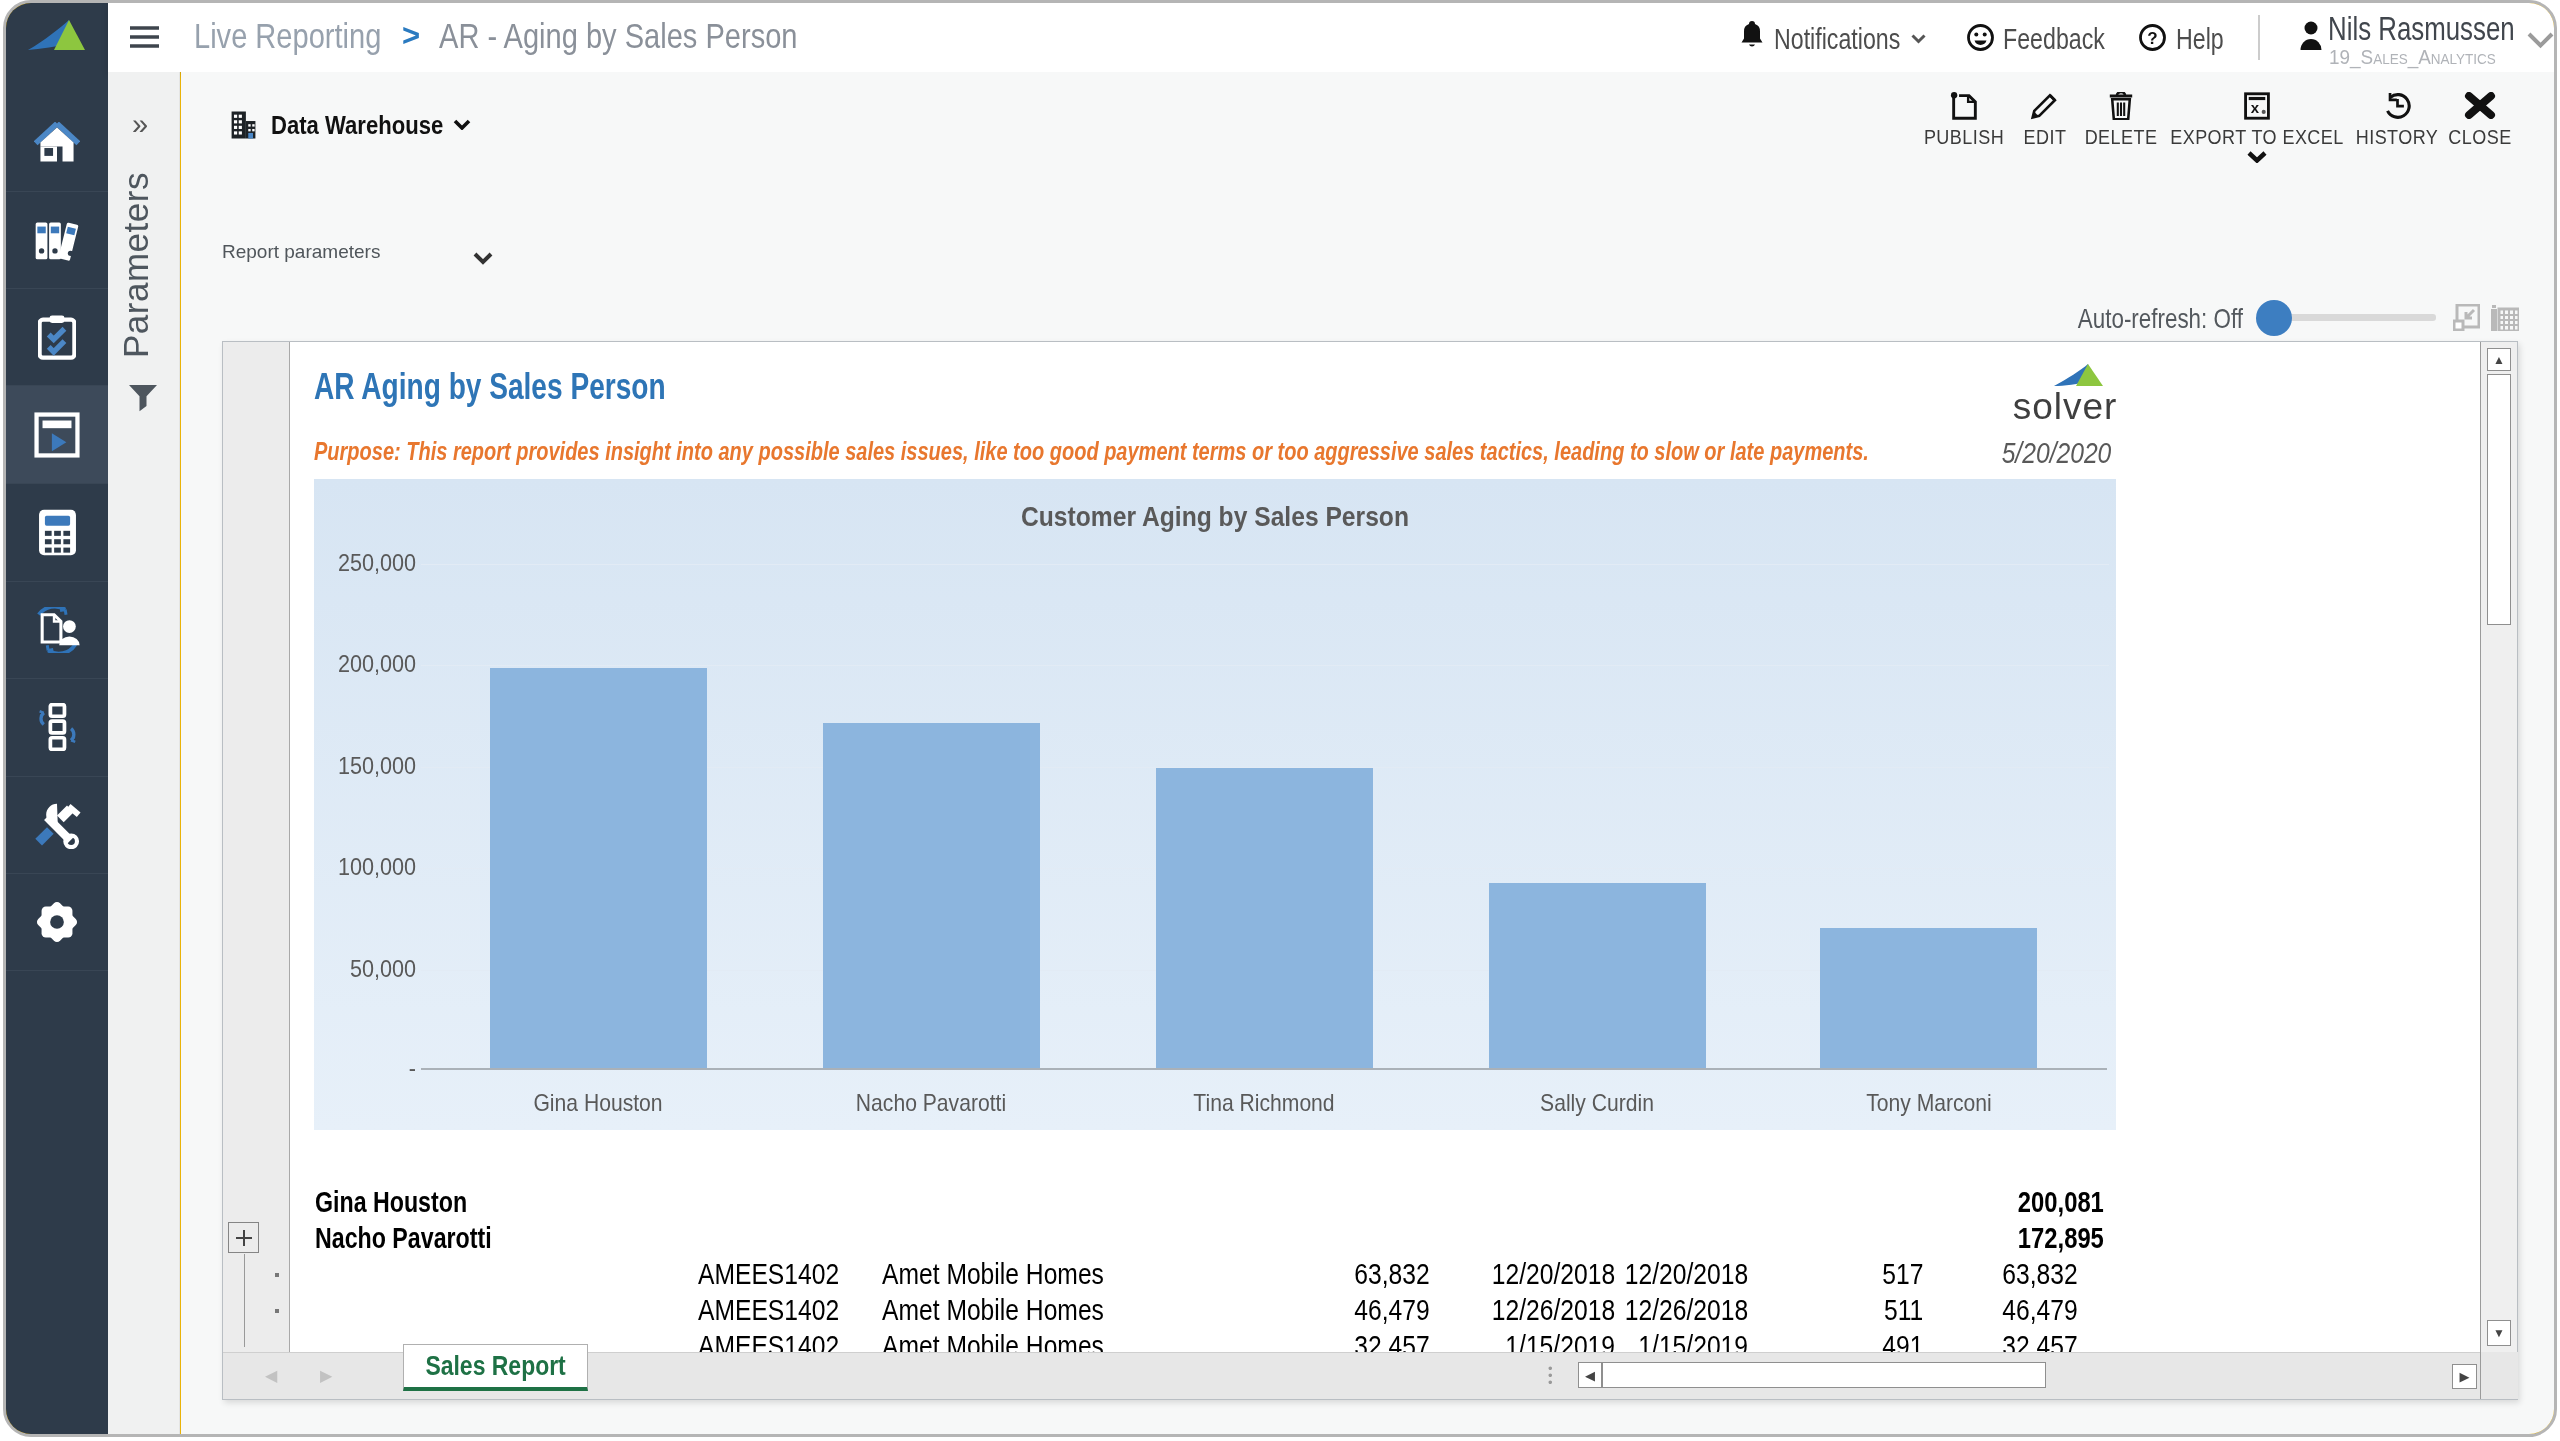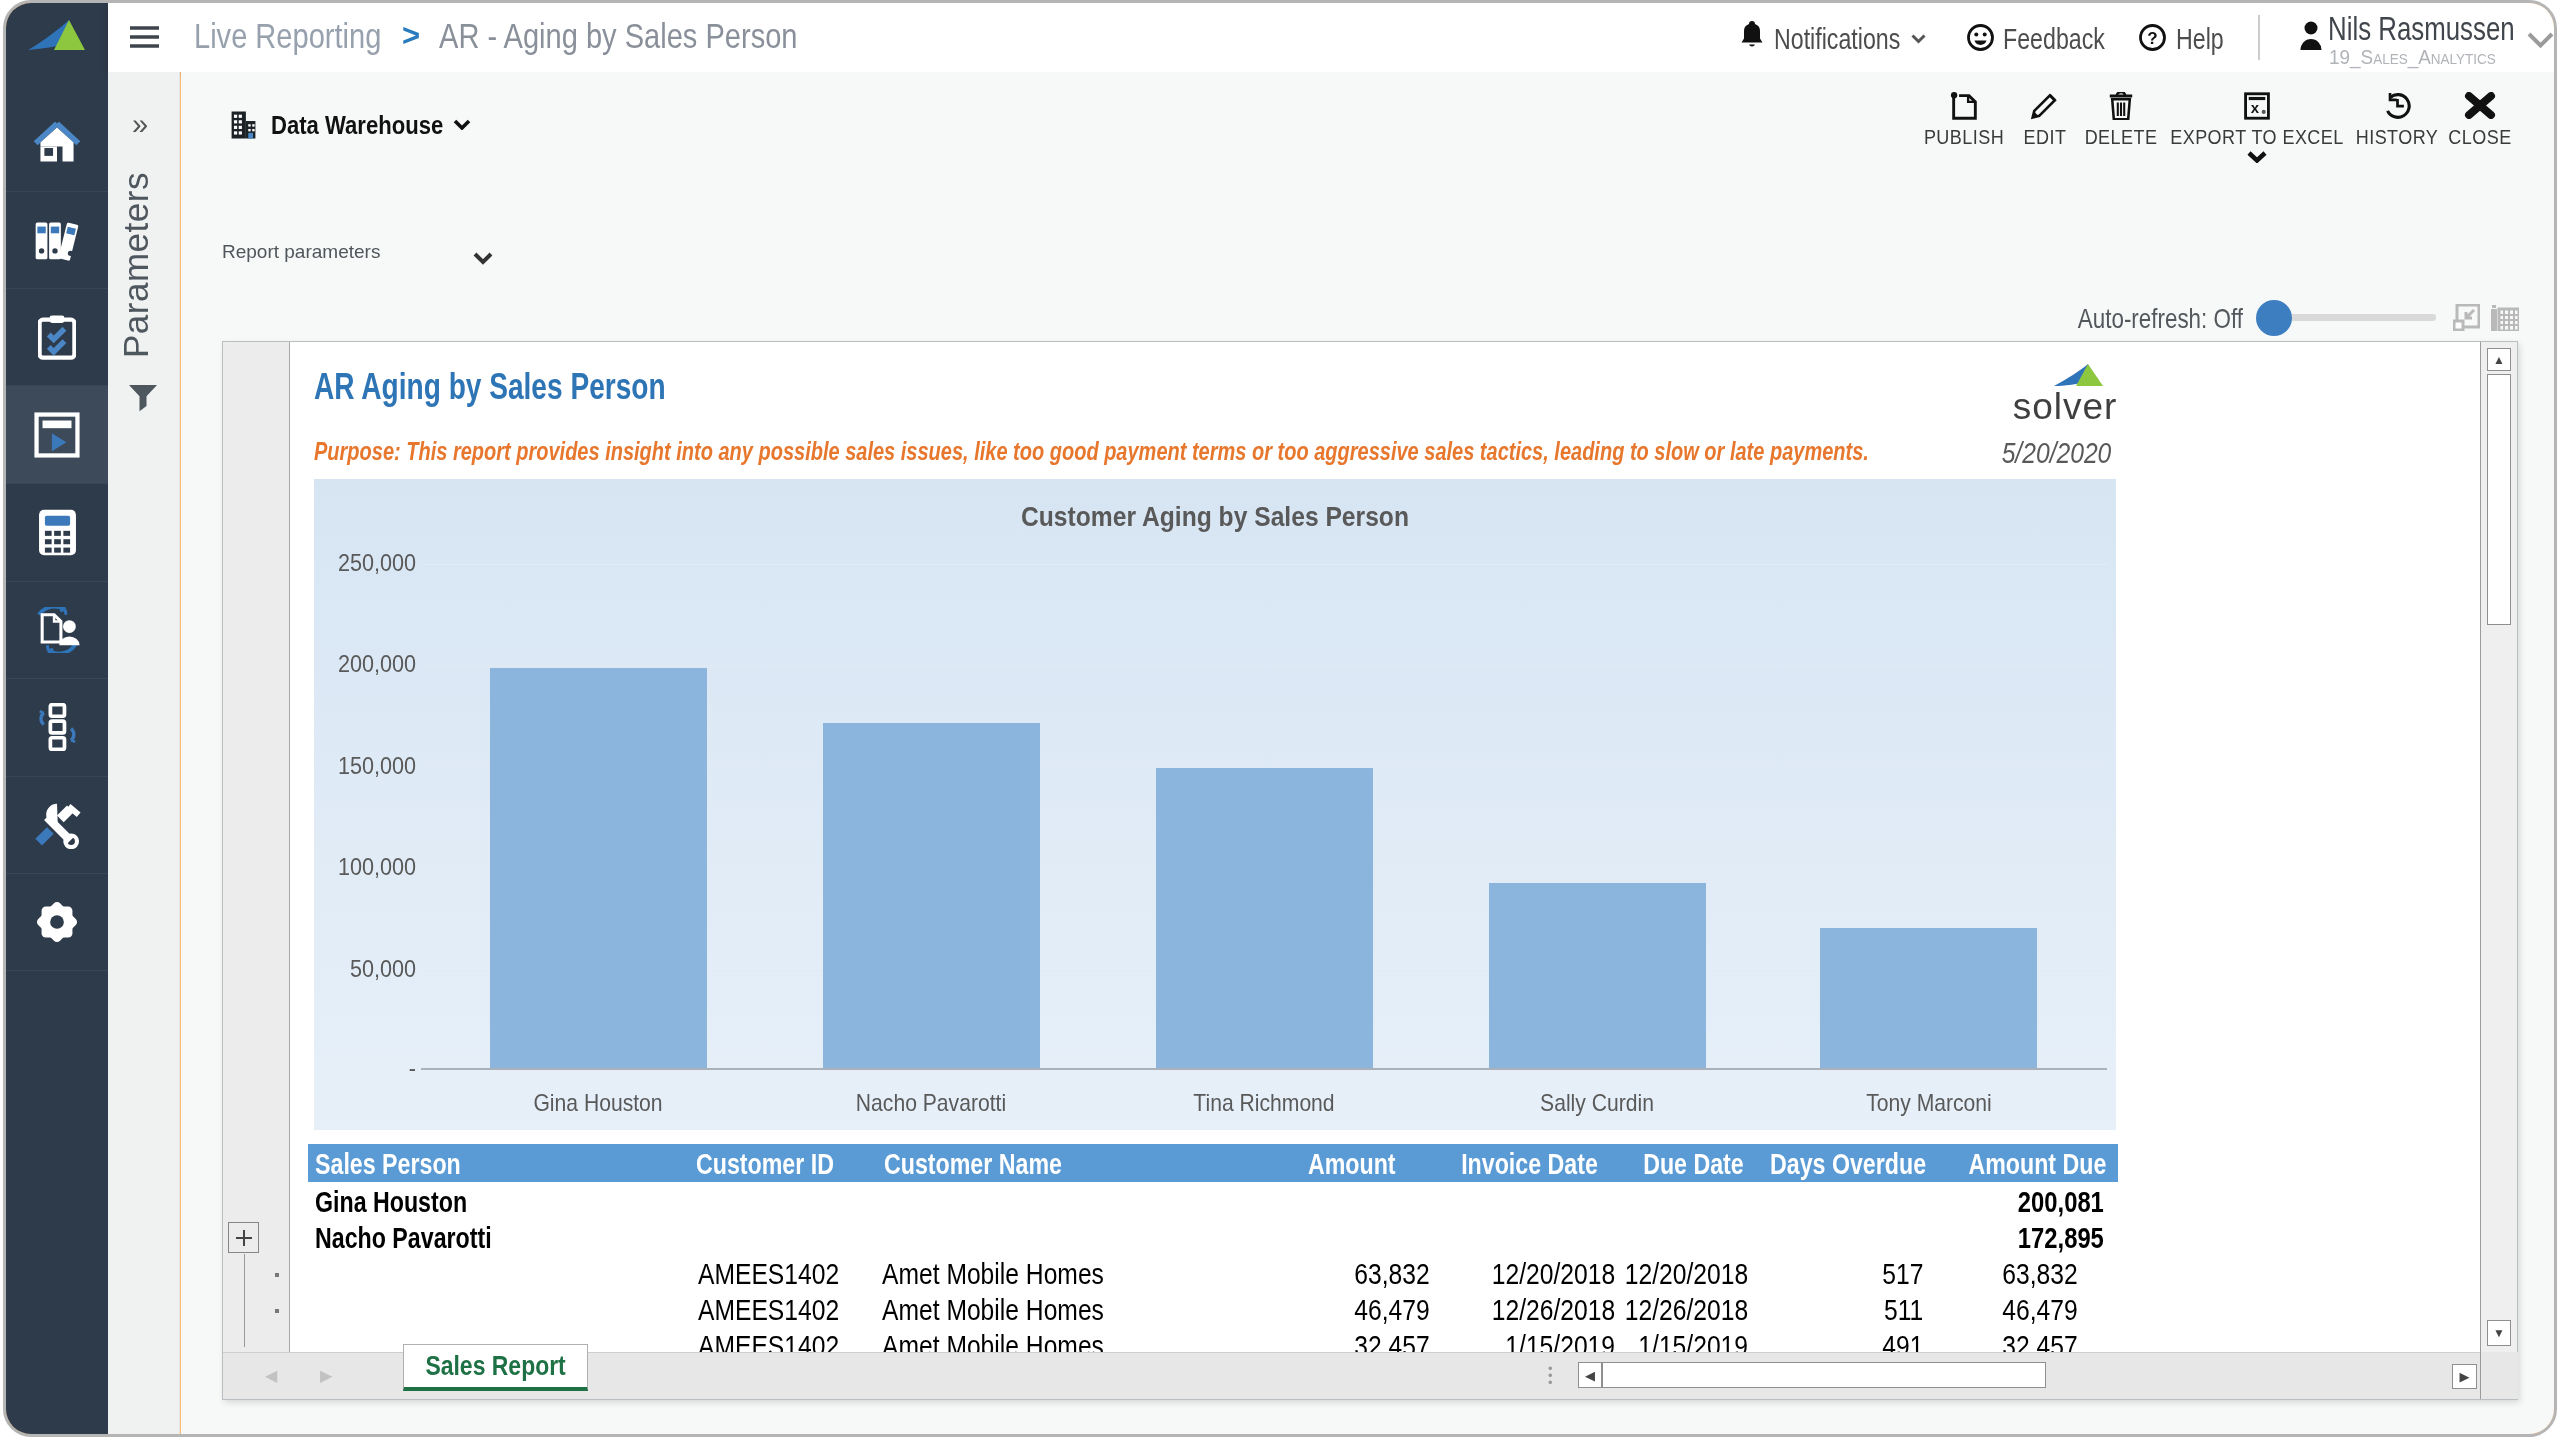--- a/index.html
+++ b/index.html
@@ -1,18 +1,18 @@
 <!DOCTYPE html>
 <html><head>
 <meta charset="utf-8">
 <style>
 html,body{margin:0;padding:0;width:2560px;height:1441px;background:#fff;font-family:"Liberation Sans",sans-serif;}
 *{box-sizing:border-box}
 .abs{position:absolute}
-#frame{position:absolute;left:3px;top:0;width:2554px;height:1437px;border:3px solid #b5b5b5;border-radius:28px;overflow:hidden;background:#fdba74;}
+#frame{position:absolute;left:3px;top:0;width:2554px;height:1437px;border:3px solid #b5b5b5;border-radius:28px;overflow:hidden;background:#eab308;}
 
 #side{position:absolute;left:0;top:0;width:102px;height:100%;background:#2e3b4a}
 #topbar{position:absolute;left:102px;top:0;right:0;height:69px;background:#fff;box-shadow:0 2px 7px rgba(0,0,0,.14)}
 #strip{position:absolute;left:102px;top:69px;width:72px;bottom:0;background:#f0f1f1;border-right:1px solid #e4e5e5}
 #content{position:absolute;left:175px;top:69px;right:0;bottom:0;background:#f7f8f8}
 .icell{position:absolute;left:0;width:102px;height:97px;border-top:1px solid #394655;display:flex;align-items:center;justify-content:center}
 .bcrumb{font-size:33px;color:#97a1ad}
 .navtxt{font-size:30px;color:#4d4d4d}
 .toollbl{font-size:20px;color:#3a3a3a;letter-spacing:.5px}
 
@@ -331,30 +331,20 @@
       <div class="bar" style="left:1175px;top:404px;width:217px;height:185px"></div>
       <div class="bar" style="left:1506px;top:449px;width:217px;height:140px"></div>
       <div class="abs" style="left:107px;top:589px;width:1686px;height:2px;background:#aab1b8"></div>
       <div class="xlab" style="left:154px">Gina Houston</div>
       <div class="xlab" style="left:487px">Nacho Pavarotti</div>
       <div class="xlab" style="left:820px">Tina Richmond</div>
       <div class="xlab" style="left:1153px">Sally Curdin</div>
       <div class="xlab" style="left:1485px">Tony Marconi</div>
     </div>
 
-    <div class="abs hd" style="left:85px;top:802px;width:1810px;height:38px;background:#5b9bd5;color:#fff;font-weight:bold;font-size:29px">
-      <span class="tc" style="left:7px;top:4px">Sales Person</span>
-      <span class="tc" style="left:388px;top:4px">Customer ID</span>
-      <span class="tc" style="left:576px;top:4px">Customer Name</span>
-      <span class="tc rt" style="right:722px;top:4px">Amount</span>
-      <span class="tc rt" style="right:520px;top:4px">Invoice Date</span>
-      <span class="tc rt" style="right:374px;top:4px">Due Date</span>
-      <span class="tc rt" style="right:192px;top:4px">Days Overdue</span>
-      <span class="tc rt" style="right:12px;top:4px">Amount Due</span>
-    </div>
     <div class="trow" style="top:841px;font-weight:bold">
       <span class="tc" style="left:7px;transform:scaleX(.8)">Gina Houston</span>
       <span class="tc rt" style="right:14px;transform:scaleX(.82)">200,081</span>
     </div>
     <div class="trow" style="top:877px;font-weight:bold">
       <span class="tc" style="left:7px;transform:scaleX(.8)">Nacho Pavarotti</span>
       <span class="tc rt" style="right:14px;transform:scaleX(.82)">172,895</span>
     </div>
     <div class="trow" style="top:913px">
       <span class="tc" style="left:390px">AMEES1402</span>

